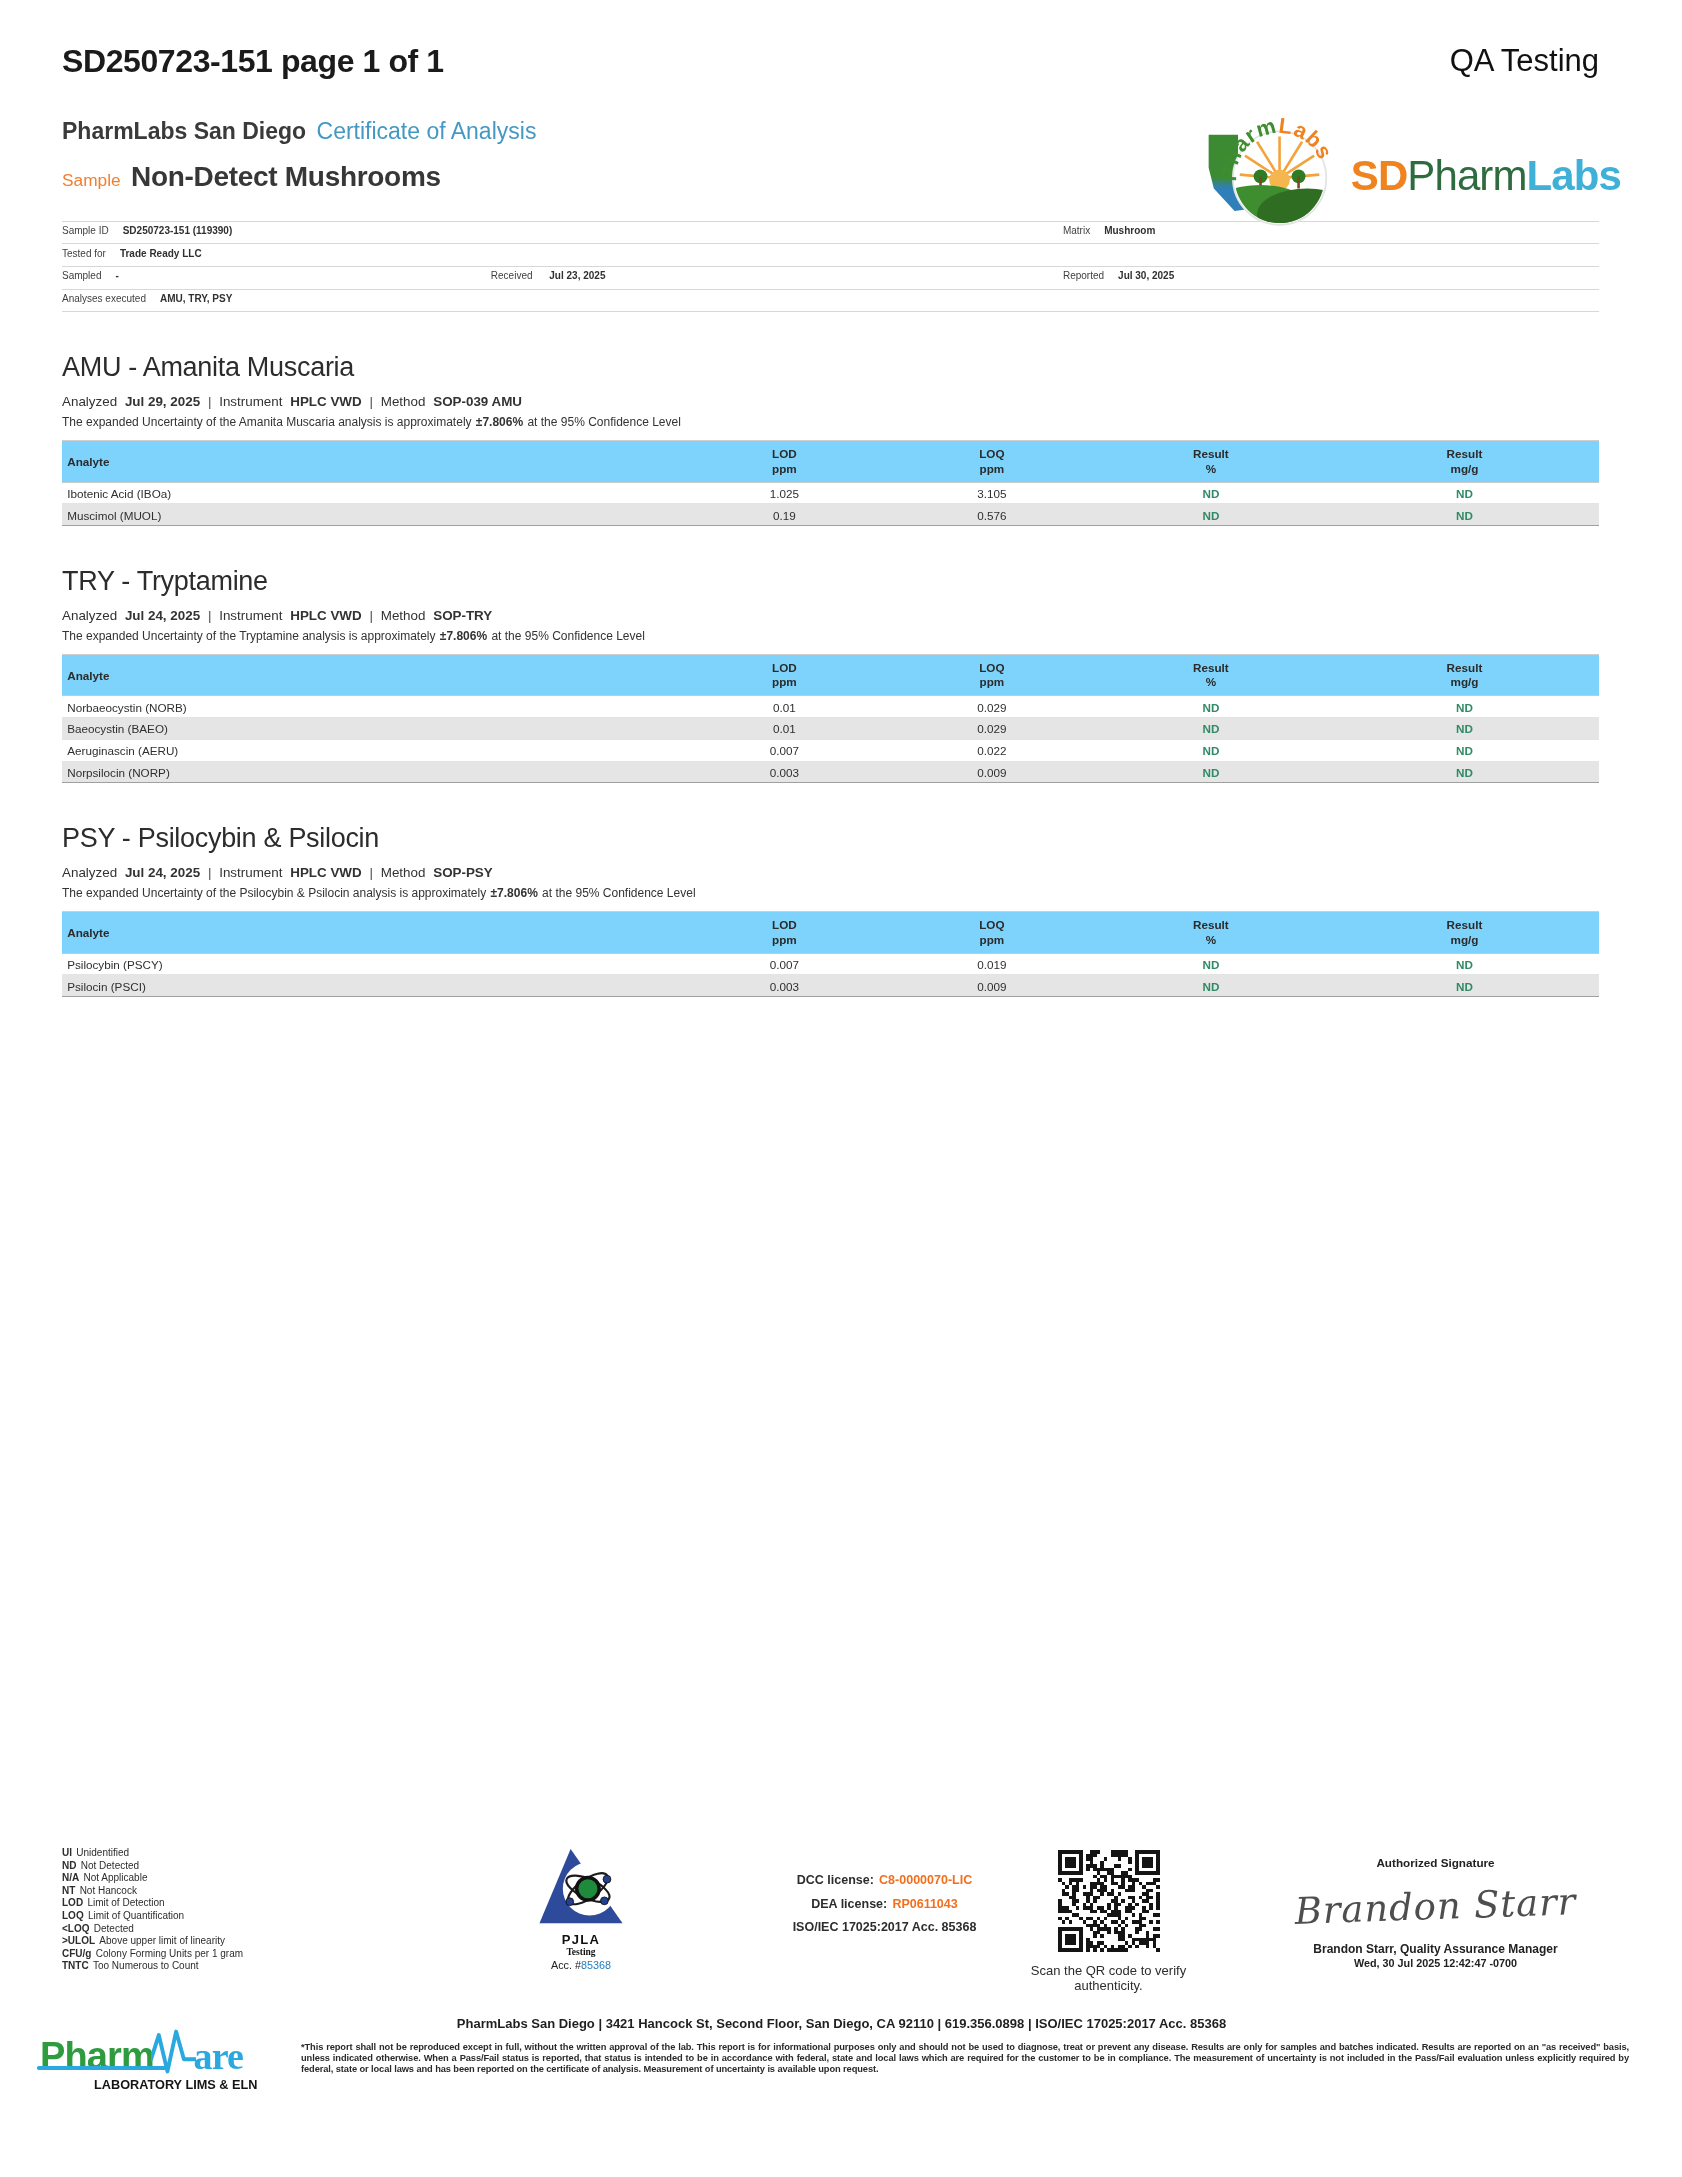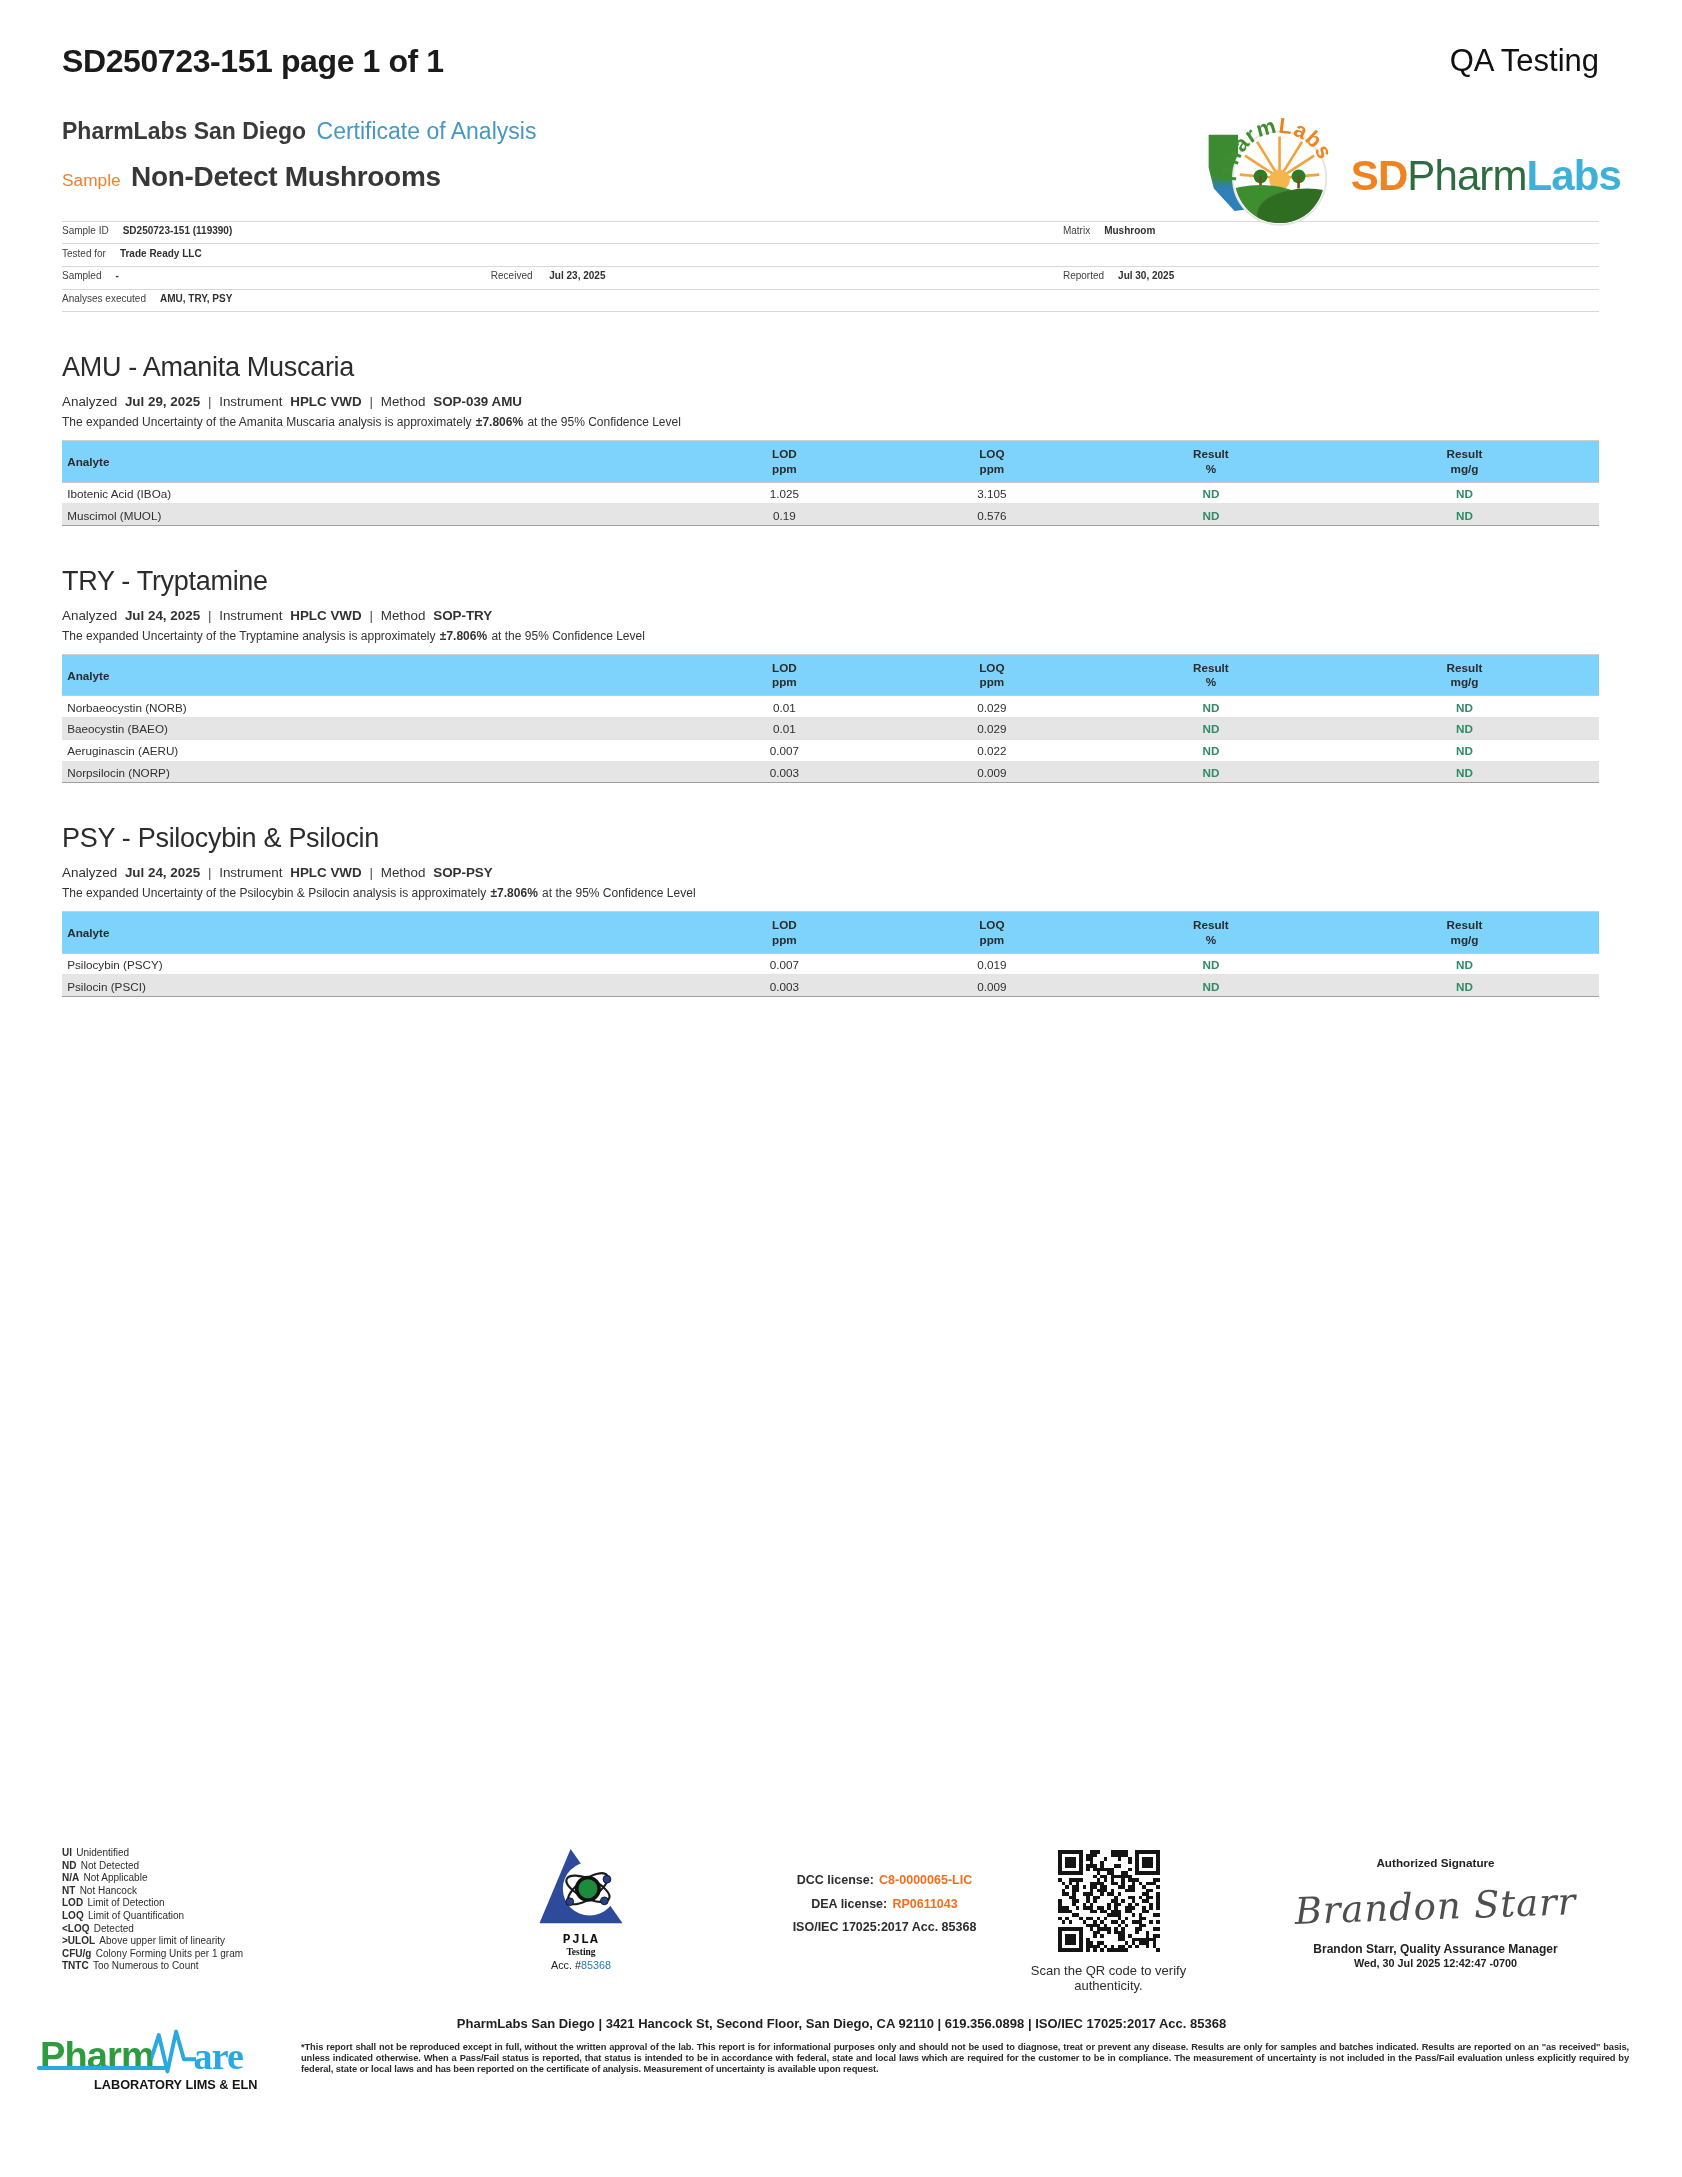--- a/index.html
+++ b/index.html
@@ -59,21 +59,21 @@
   .col-loq{width:13%;text-align:center;}
   .col-pct{width:15.5%;text-align:center;}
   .col-mgg{width:17.5%;text-align:center;}
   .nd{color:#2f8b66;font-weight:700;}
 
   
   .legend{position:absolute;left:62px;top:1847px;font-size:10px;line-height:12.6px;color:#2d2d2d;}
   .legend-abbr{font-weight:700;margin-right:4.3px;}
 
   .pjla{position:absolute;left:512px;top:1847px;width:138px;text-align:center;}
-  .pjla-name{font-family:Liberation Mono, monospace;font-weight:700;font-size:13px;letter-spacing:1.3px;margin-top:1.7px;color:#111;}
+  .pjla-name{font-family:Liberation Sans, sans-serif;font-weight:700;font-size:13px;letter-spacing:1.3px;margin-top:1.7px;color:#111;}
   .pjla-sub{font-family:"Liberation Serif",serif;font-weight:700;font-size:9.5px;color:#111;}
   .pjla-acc{font-size:10.8px;margin-top:2.6px;color:#222;}
   .pjla-acc-num{color:#1f7cc0;}
 
   .licenses{position:absolute;left:716px;top:1873px;width:337px;text-align:center;font-size:12.5px;color:#2d2d2d;}
   .lic-line{margin-bottom:9.5px;font-weight:600;}
   .lic-val{color:#f26f1d;font-weight:700;margin-left:5.2px;}
   .lic-iso{font-weight:700;}
 
   .qr-block{position:absolute;left:996px;top:1850px;width:225px;text-align:center;}
@@ -407,21 +407,21 @@
   </svg>
   <div class="pjla-name">PJLA</div>
   <div class="pjla-sub">Testing</div>
   <div class="pjla-acc">
     <span>Acc. #</span><span class="pjla-acc-num">85368</span>
   </div>
 </div>
 
 <div class="licenses">
   <div class="lic-line">
-    <span>DCC license:</span><span class="lic-val">C8-0000065-LIC</span>
+    <span>DCC license:</span><span class="lic-val">C8-0000070-LIC</span>
   </div>
   <div class="lic-line">
     <span>DEA license:</span><span class="lic-val">RP0611043</span>
   </div>
   <div class="lic-line lic-iso">ISO/IEC 17025:2017 Acc. 85368</div>
 </div>
 
 <div class="qr-block">
   <svg id="qr-svg" width="102" height="102" viewBox="0 0 116 116" shape-rendering="crispEdges" aria-hidden="true">
       <rect x="0" y="0" width="4" height="4" fill="#141414"></rect>

